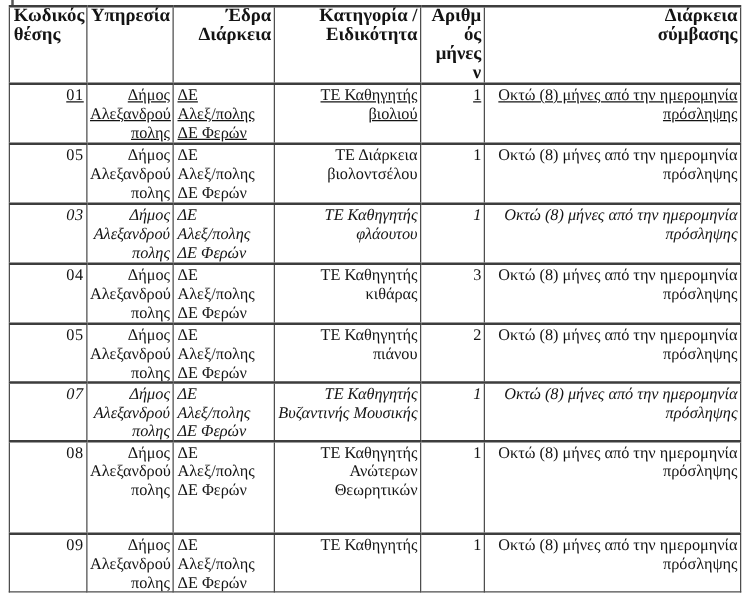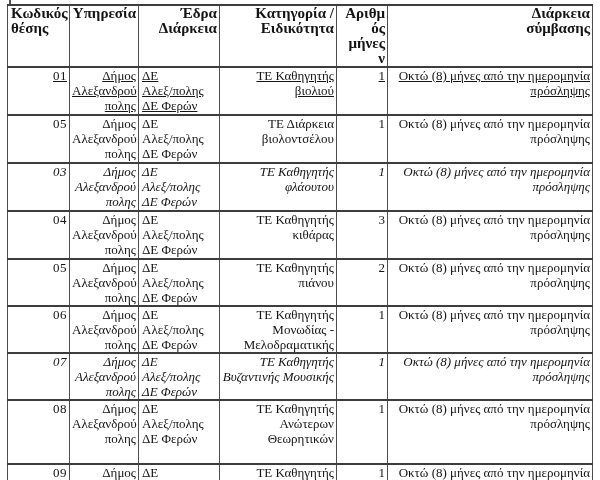--- a/index.html
+++ b/index.html
@@ -112,45 +112,33 @@
       <td class="c-service">Δήμος
 Αλεξανδρού
 πολης</td>
       <td class="c-seat">ΔΕ
 Αλεξ/πολης
 ΔΕ Φερών</td>
       <td class="c-specialty">ΤΕ Καθηγητής πιάνου</td>
       <td class="c-count">2</td>
       <td class="c-duration">Οκτώ (8) μήνες από την ημερομηνία πρόσληψης</td>
     </tr>
-        <tr style="height: 47px;">
-      <td class="c-code">06</td>
-      <td class="c-service">Δήμος
-Αλεξανδρού
-πολης</td>
-      <td class="c-seat">ΔΕ
-Αλεξ/πολης
-ΔΕ Φερών</td>
-      <td class="c-specialty">ΤΕ Καθηγητής Μονωδίας - Μελοδραματικής</td>
-      <td class="c-count">1</td>
-      <td class="c-duration">Οκτώ (8) μήνες από την ημερομηνία πρόσληψης</td>
-    </tr>
         <tr style="height: 47px; font-style: italic;">
       <td class="c-code">07</td>
       <td class="c-service">Δήμος
 Αλεξανδρού
 πολης</td>
       <td class="c-seat">ΔΕ
 Αλεξ/πολης
 ΔΕ Φερών</td>
       <td class="c-specialty">ΤΕ Καθηγητής Βυζαντινής Μουσικής</td>
       <td class="c-count">1</td>
       <td class="c-duration">Οκτώ (8) μήνες από την ημερομηνία πρόσληψης</td>
     </tr>
-        <tr style="height: 64px;">
+        <tr style="height: 74px;">
       <td class="c-code">08</td>
       <td class="c-service">Δήμος
 Αλεξανδρού
 πολης</td>
       <td class="c-seat">ΔΕ
 Αλεξ/πολης
 ΔΕ Φερών</td>
       <td class="c-specialty">ΤΕ Καθηγητής Ανώτερων Θεωρητικών</td>
       <td class="c-count">1</td>
       <td class="c-duration">Οκτώ (8) μήνες από την ημερομηνία πρόσληψης</td>

